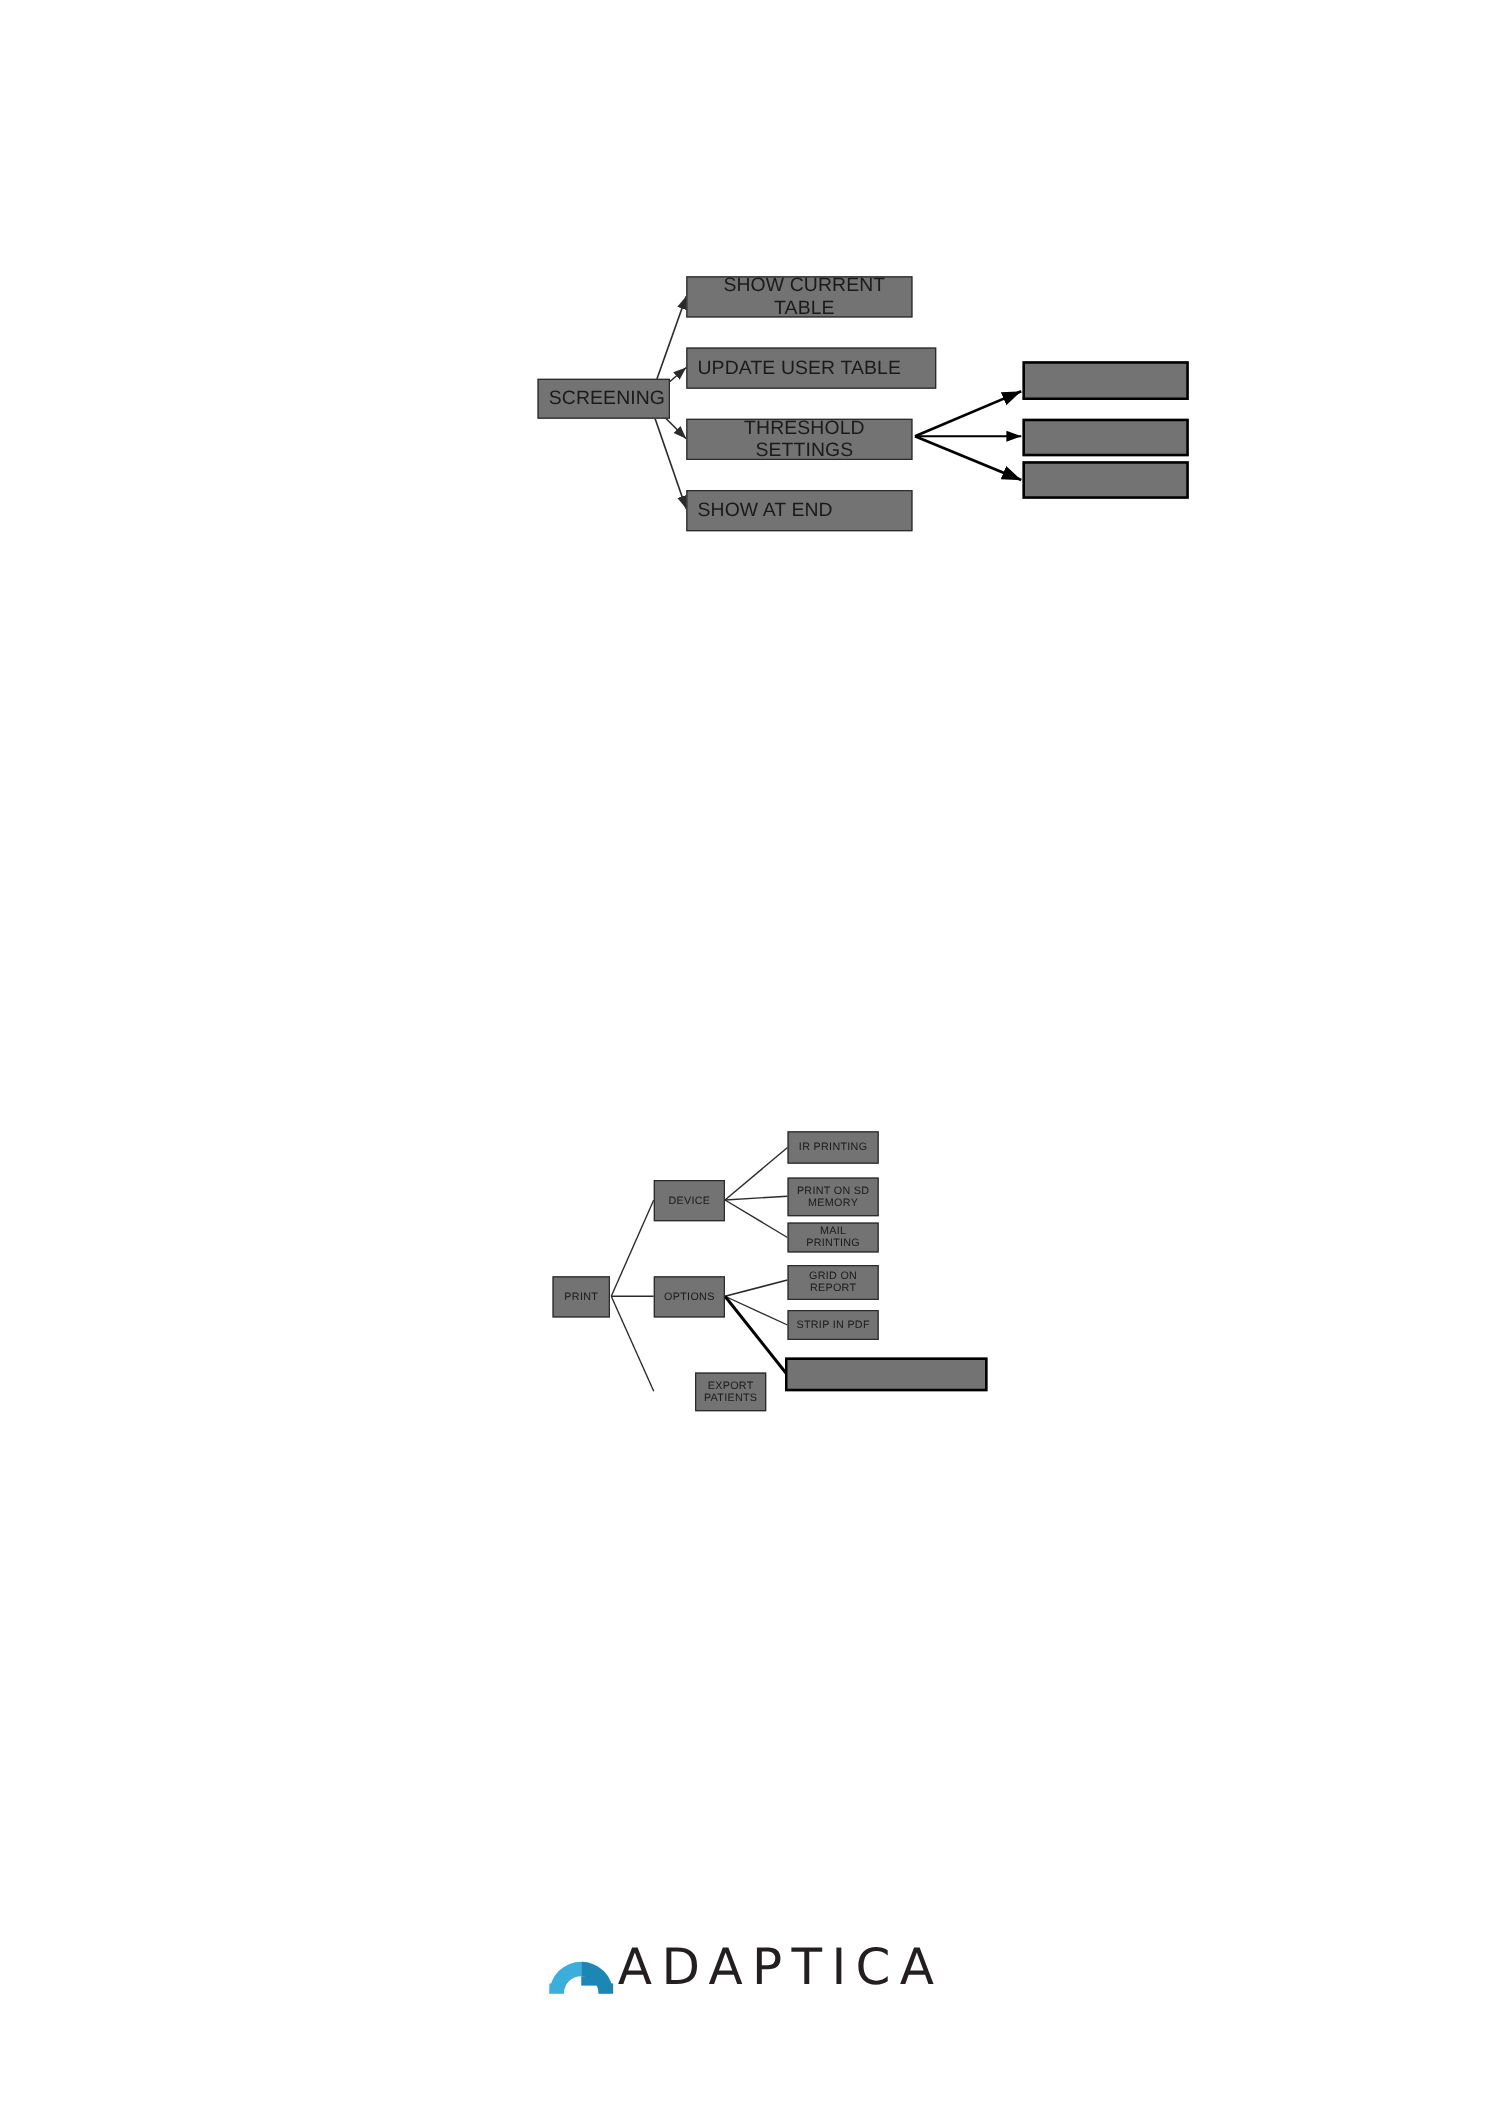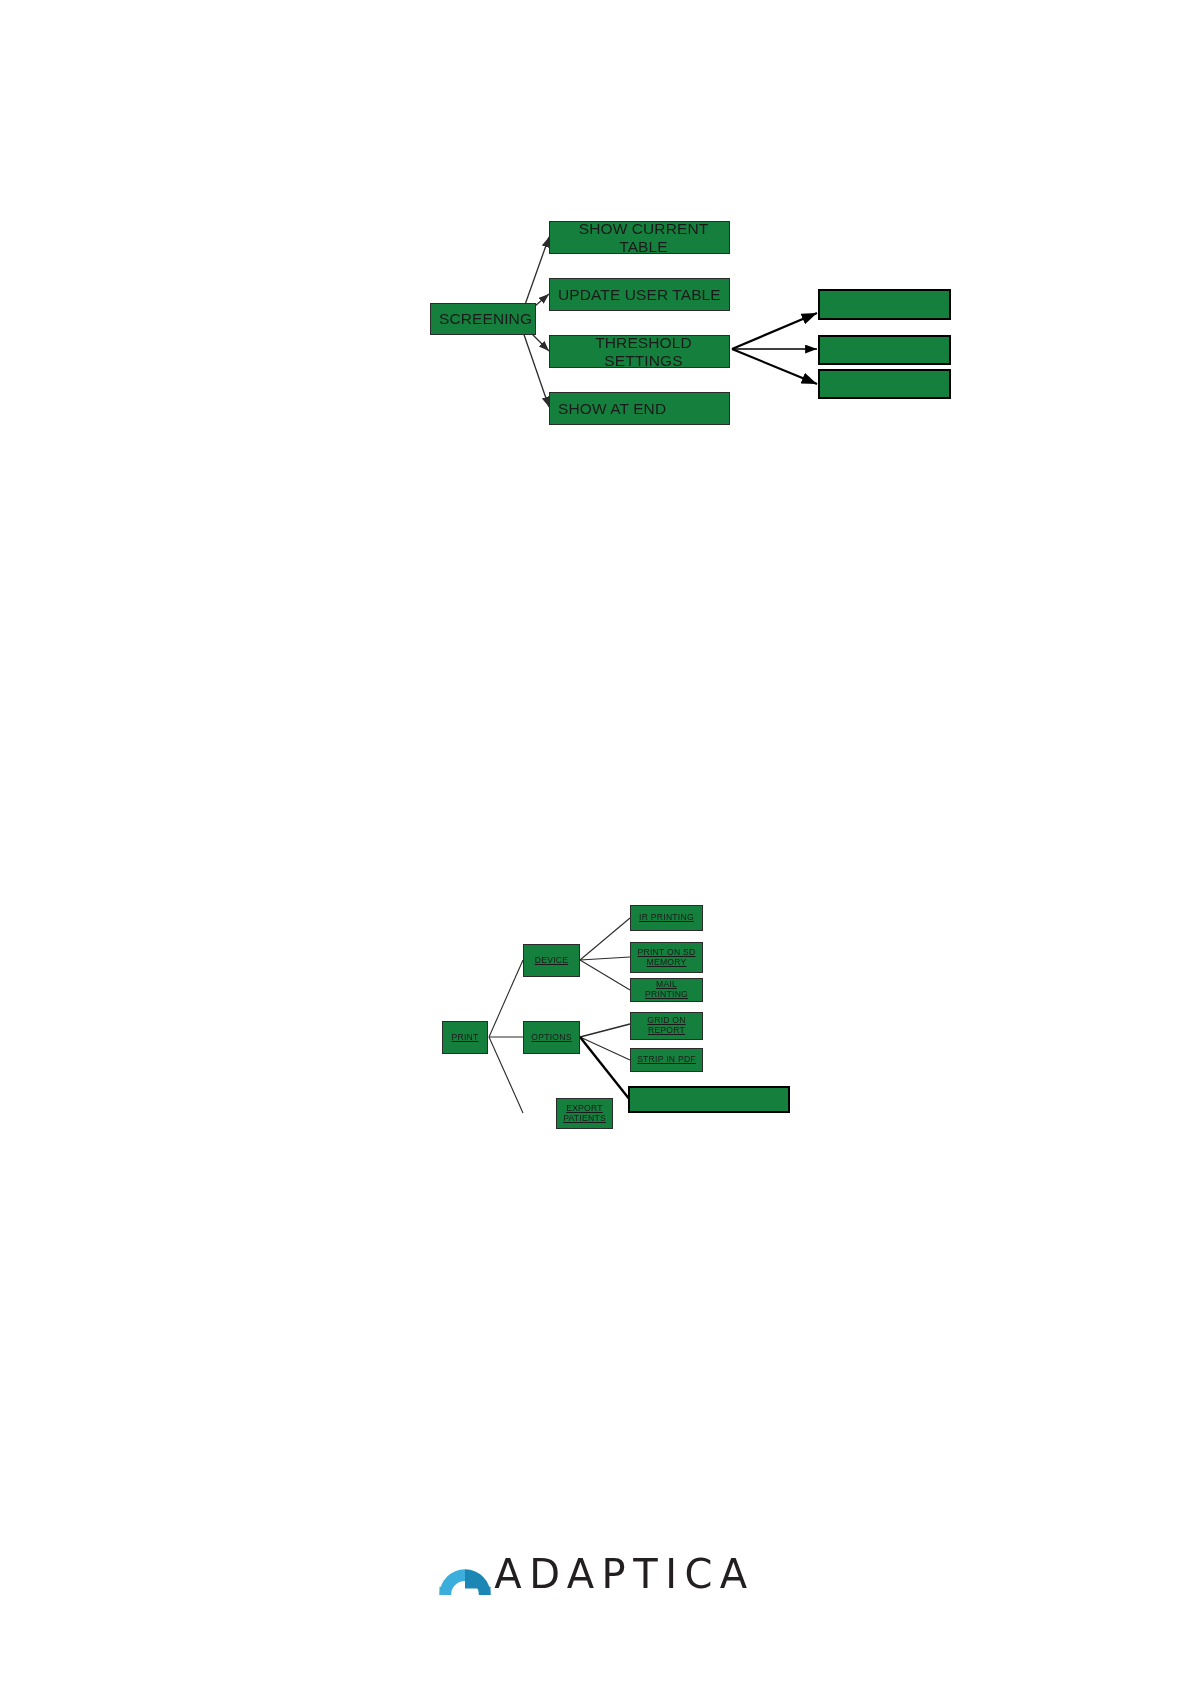--- a/index.html
+++ b/index.html
@@ -26,21 +26,21 @@
   }
   .diagram svg {
     position: absolute;
     left: 0;
     top: 0;
     overflow: visible;
   }
   .node {
     position: absolute;
     box-sizing: border-box;
-    background: #15803d;
+    background: #737373;
     border: 1px solid #2b2b2b;
     display: flex;
     align-items: center;
     justify-content: center;
     text-align: center;
     line-height: 1.12;
     color: #1a1a1a;
     z-index: 2;
   }
   .node.blank {
@@ -53,21 +53,20 @@
     letter-spacing: 0.1px;
     justify-content: flex-start;
     padding-left: 8px;
   }
 
   
   .d2 .node {
     font-size: 8.6px;
     letter-spacing: 0.25px;
     padding: 0 3px;
-    text-decoration: underline;
   }
 
   
   .footer-logo {
     position: absolute;
     left: 0;
     right: 0;
     top: 1545px;
     display: flex;
     align-items: center;
@@ -113,21 +112,21 @@
 
       <line x1="732" y1="349" x2="817" y2="313" stroke="#000000" stroke-width="2.2" marker-end="url(#ar2)"></line>
       <line x1="732" y1="349" x2="817" y2="349" stroke="#000000" stroke-width="1.7" marker-end="url(#ar2)"></line>
       <line x1="732" y1="349" x2="817" y2="384" stroke="#000000" stroke-width="2.2" marker-end="url(#ar2)"></line>
     </svg>
 
     <div class="node" style="left:415px; top:303px; width:106px; height:32px;margin-left:15px;">SCREENING</div>
 
     <div class="node" style="left:549px; top:221px; width:181px; height:33px;">SHOW CURRENT TABLE</div>
 
-    <div class="node" style="left:549px; top:278px; width:181px; height:33px;text-align:center;">UPDATE USER TABLE</div>
+    <div class="node" style="left:549px; top:278px; width:200px; height:33px;text-align:center;">UPDATE USER TABLE</div>
 
     <div class="node" style="left:549px; top:335px; width:181px; height:33px;">THRESHOLD SETTINGS</div>
 
     <div class="node" style="left:549px; top:392px; width:181px; height:33px;">SHOW AT END</div>
 
     <div class="node blank" style="left:818px; top:289px; width:133px; height:31px;"></div>
 
     <div class="node blank" style="left:818px; top:335px; width:133px; height:30px;"></div>
 
     <div class="node blank" style="left:818px; top:369px; width:133px; height:30px;"></div>

